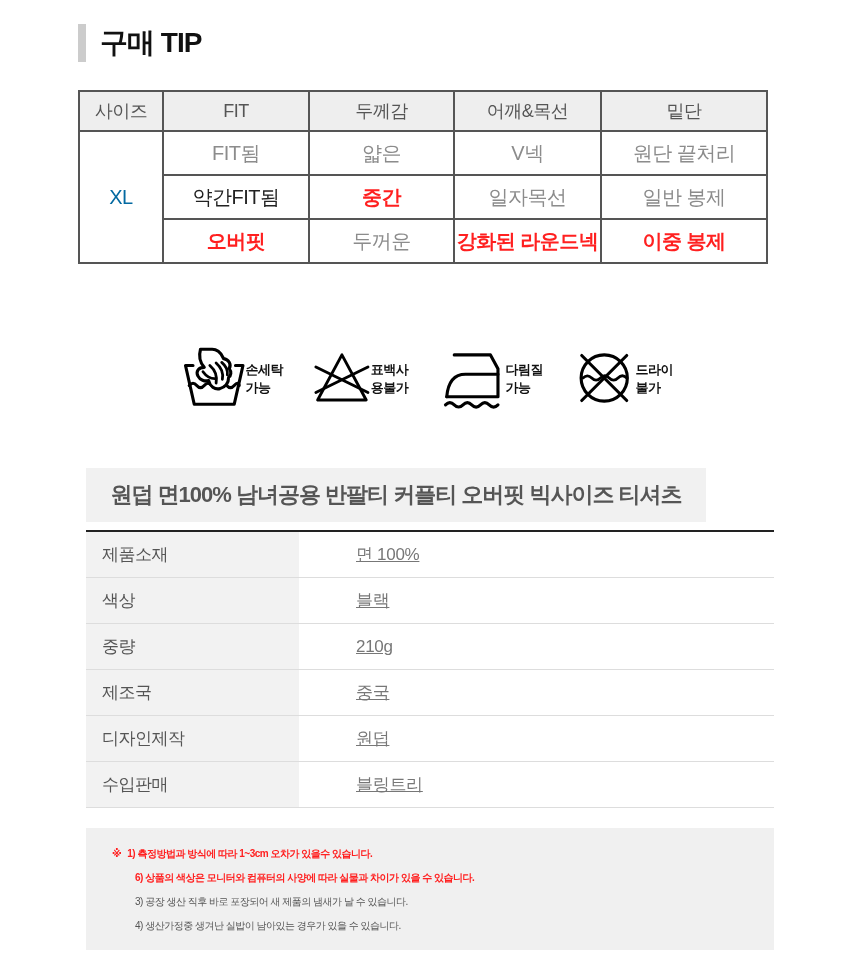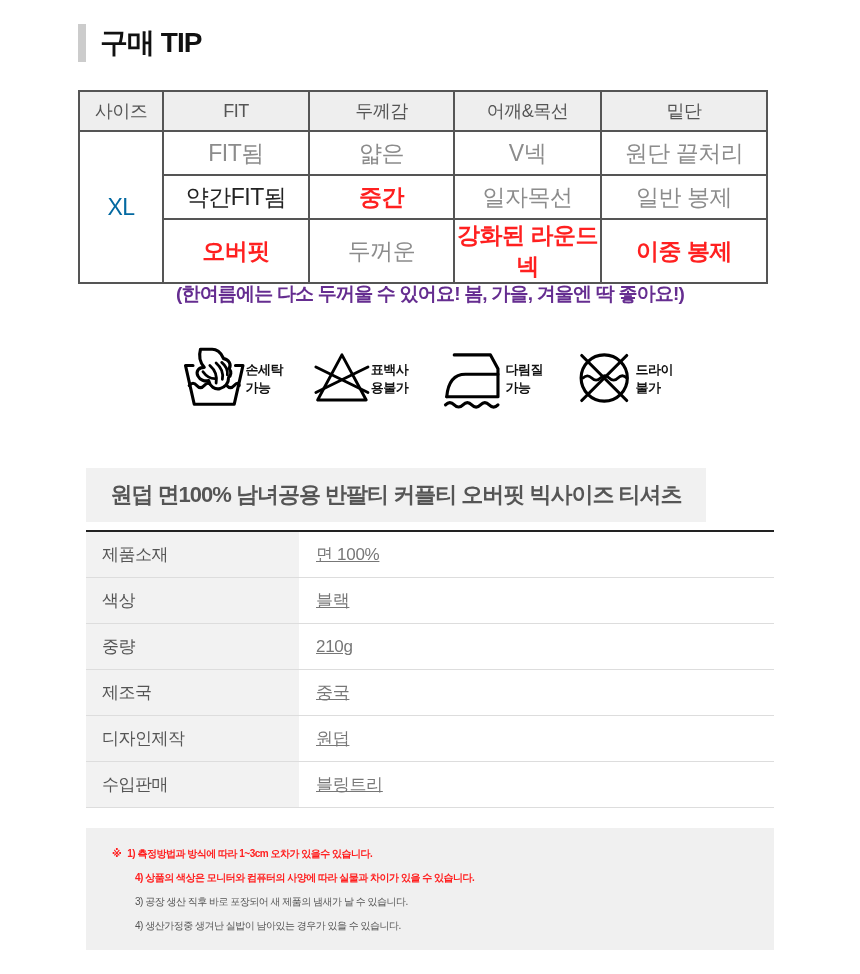--- a/index.html
+++ b/index.html
@@ -14,21 +14,21 @@
   
   .tip-header { position:absolute; left:78px; top:24px; display:flex; align-items:center; }
   .tip-bar { width:8px; height:38px; background:#cccccc; margin-right:14px; }
   .tip-title { font-size:28px; font-weight:700; color:#111; letter-spacing:-1px; }
 
   
   .fit-table { position:absolute; left:78px; top:90px; width:688px;
     border-collapse:collapse; table-layout:fixed; }
   .fit-table th, .fit-table td { border:2px solid #555; text-align:center; vertical-align:middle; }
   .fit-table th { background:#eeeeee; color:#555; font-weight:400; font-size:18px; height:40px; letter-spacing:-0.5px; }
-  .fit-table td { background:#fff; font-size:23px; height:44px; letter-spacing:-0.5px; }
+  .fit-table td { background:#fff; font-size:20px; height:44px; letter-spacing:-0.5px; }
   .t-gray { color:#8c8c8c; font-weight:400; }
   .t-dark { color:#222; font-weight:400; }
   .t-red  { color:#ff2020; font-weight:700; }
   .size-cell { color:#0369a1; font-size:19px; }
 
   
   .season-note { position:absolute; left:0; top:281px; width:860px; text-align:center;
     font-size:19px; font-weight:700; color:#652d90; letter-spacing:-0.8px; }
 
   
@@ -38,21 +38,21 @@
   .care-item svg { width:94px; height:94px; display:block; }
   .care-label { margin-top:1px; font-size:13px; font-weight:700; color:#111; letter-spacing:-0.5px; }
 
   
   .product-title-bar { position:absolute; left:86px; top:468px; width:620px; height:54px;
     background:#f1f1f1; display:flex; align-items:center; justify-content:center;
     font-size:22px; font-weight:700; color:#555; letter-spacing:-1px; }
 
   
   .spec-table { position:absolute; left:86px; top:530px; width:688px; border-top:2px solid #222; }
-  .spec-row { display:flex; height:46px; border-bottom:1px solid #ddd; }
+  .spec-row { display:flex; height:46px; border-bottom:1px solid #ddd;gap:40px; }
   .spec-label { width:213px; background:#f2f2f2; display:flex; align-items:center;
     padding-left:16px; font-size:17px; color:#555; letter-spacing:-0.5px; }
   .spec-value { flex:1; background:#fff; display:flex; align-items:center;
     padding-left:17px; font-size:17px; color:#777; letter-spacing:-0.3px;text-decoration:underline; }
 
   
   .notes-box { position:absolute; left:86px; top:828px; width:688px; height:122px;
     background:#f0f0f0; padding:14px 0 0 26px; font-size:10px; letter-spacing:-0.5px; }
   .note-line { line-height:24px; white-space:nowrap; }
   .note-line.indent { margin-left:23px; }
@@ -107,21 +107,20 @@
       </tr>
       <tr>
         <td class="t-red">오버핏</td>
         <td class="t-gray">두꺼운</td>
         <td class="t-red">강화된 라운드넥</td>
         <td class="t-red">이중 봉제</td>
       </tr>
     </tbody>
   </table>
 
-  <div class="season-note">(한여름에는 다소 두꺼울 수 있어요! 봄, 가을, 겨울엔 딱 좋아요!)</div>
 
   <div class="care-row">
 
     <div class="care-item">
       <svg viewBox="0 0 100 100">
         <path class="icon-stroke" d="M16 30 L4 30 L18 92 L82 92 L96 30 L84 30"></path>
         <path class="icon-stroke" d="M10 62 Q16 55 22 62 T34 62 T46 62 T58 62 T70 62 T82 62 T90 62"></path>
         <path class="icon-fill-white" d="M28 4 C25 15 27 25 34 33 C25 33 20 39 24 47 C27 53 35 56 41 54 C43 63 51 69 59 67 C68 64 73 57 73 49 C77 46 78 40 74 35 C78 28 73 20 65 19 C61 9 53 3 45 4 Z"></path>
         <path class="icon-stroke-thin" d="M43 30 C51 37 55 47 53 58"></path>
         <path class="icon-stroke-thin" d="M53 26 C61 33 65 42 63 52"></path>
@@ -187,18 +186,18 @@
     <div class="spec-row">
       <div class="spec-label">수입판매</div>
       <div class="spec-value">블링트리</div>
     </div>
   </div>
 
   <div class="notes-box">
     <div class="note-line note-red">
       <span class="note-marker">※</span><span>1) 측정방법과 방식에 따라 1~3cm 오차가 있을수 있습니다.</span>
     </div>
-    <div class="note-line indent note-red">4) 상품의 색상은 모니터와 컴퓨터의 사양에 따라 실물과 차이가 있을 수 있습니다.</div>
+    <div class="note-line indent note-red">6) 상품의 색상은 모니터와 컴퓨터의 사양에 따라 실물과 차이가 있을 수 있습니다.</div>
     <div class="note-line indent note-dark">3) 공장 생산 직후 바로 포장되어 새 제품의 냄새가 날 수 있습니다.</div>
     <div class="note-line indent note-dark">4) 생산가정중 생겨난 실밥이 남아있는 경우가 있을 수 있습니다.</div>
   </div>
 
 </div>
 
 </body></html>

